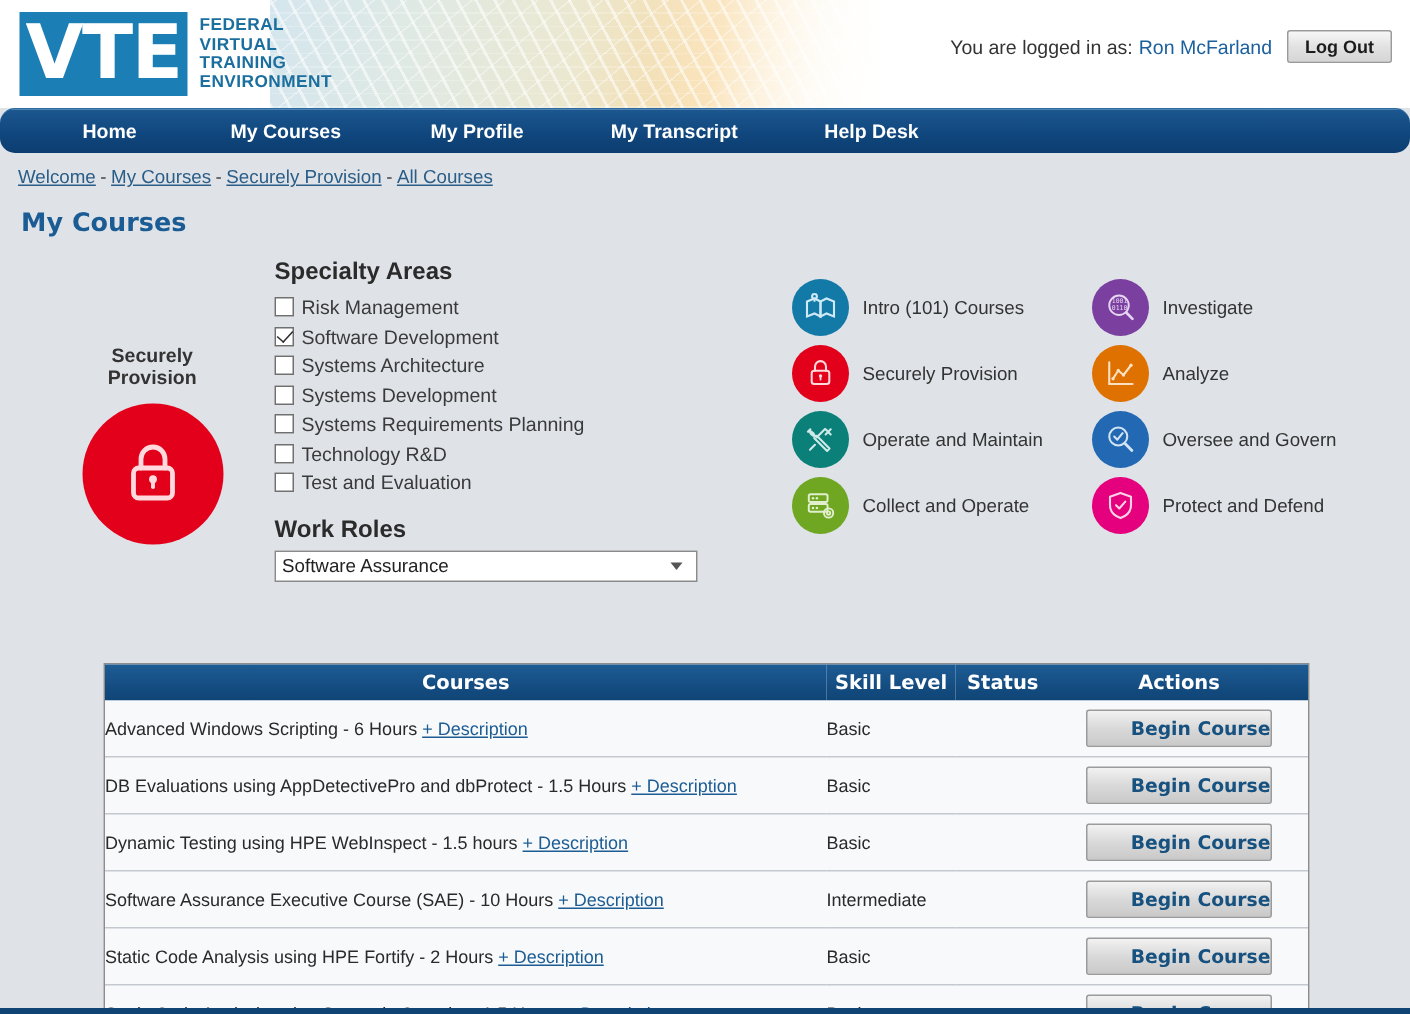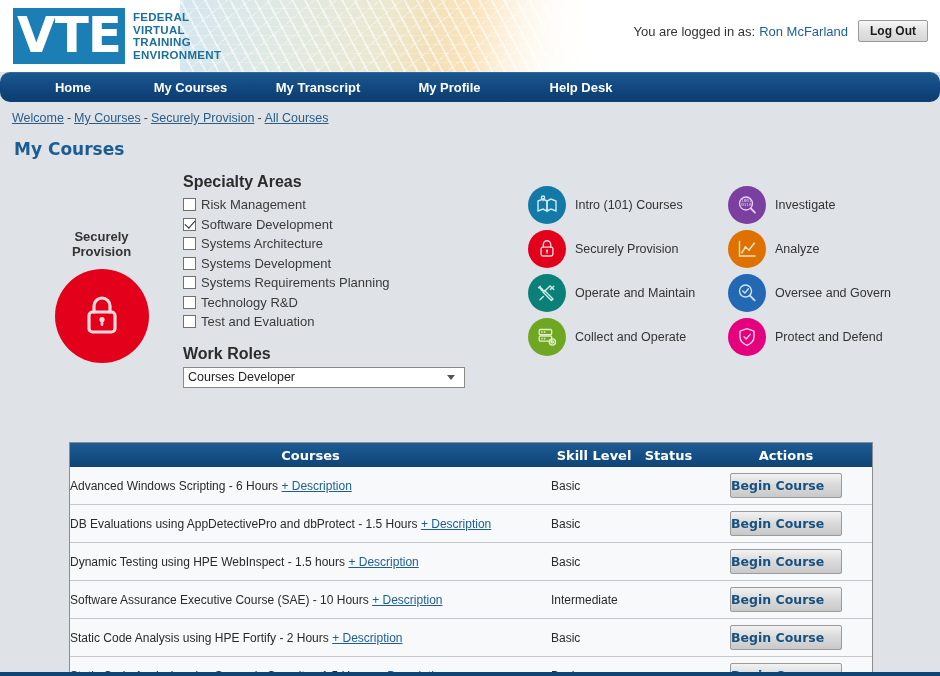--- a/index.html
+++ b/index.html
@@ -312,31 +312,31 @@
   td.c-status { text-align: center; }
   td.c-action { text-align: center; }
   .desc-link {
     color: #1d5d94;
     text-decoration: underline;
     cursor: pointer;
     white-space: nowrap;
   }
   .begin-btn {
     display: inline-block;
-    width: 112px;
+    width: 124px;
     padding: 4px 0;
     background: linear-gradient(180deg,#f2f2f2 0%, #dadada 48%, #c9c9c9 100%);
     border: 1px solid #9b9b9b;
     border-radius: 2px;
     color: #17517f;
     font-size: 12.5px;
     font-weight: bold;
     font-family: "DejaVu Sans", sans-serif;
     cursor: pointer;
-    text-align: left;
+    text-align: right;
   }
   .footer-strip {
     position: absolute;
     left: 0; bottom: 0;
     width: 940px; height: 4px;
     background: #0f4475;
   }
 </style>
 </head>
 <body>
@@ -358,22 +358,22 @@
   <div class="loginbar">
     <span>You are logged in as:</span>
     <span class="login-user">Ron McFarland</span>
     <button class="logout-btn">Log Out</button>
   </div>
 </div>
 
 <div class="navbar">
   <div class="navitem">Home</div>
   <div class="navitem">My Courses</div>
+  <div class="navitem">My Profile</div>
   <div class="navitem">My Transcript</div>
-  <div class="navitem">My Profile</div>
   <div class="navitem">Help Desk</div>
 </div>
 
 <div class="breadcrumb">
   <a>Welcome</a><span class="bc-sep">-</span><a>My Courses</a><span class="bc-sep">-</span><a>Securely Provision</a><span class="bc-sep">-</span><a>All Courses</a>
 </div>
 
 <div class="page-title">My Courses</div>
 
 <div class="filters">
@@ -418,21 +418,21 @@
       <span>Technology R&amp;D</span>
     </label>
     <label class="chk-row">
       <span class="chk"></span>
       <span>Test and Evaluation</span>
     </label>
 
     <div class="workroles">
       <div class="group-head">Work Roles</div>
       <div class="wr-select">
-        <span>Courses Developer</span>
+        <span>Software Assurance</span>
         <span class="wr-caret"></span>
       </div>
     </div>
   </div>
 
   <div class="catgrid">
 
     <div class="cat-item">
       <span class="cat-icon" style="background:#1379a7">
         <svg width="24" height="24" viewBox="0 0 24 24" fill="none" stroke="#cfe9f5" stroke-width="1.4">

